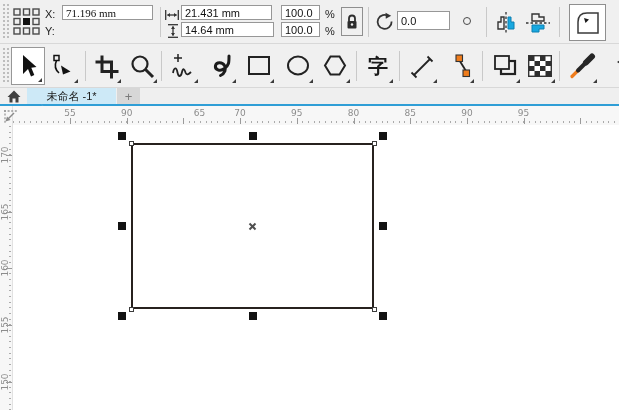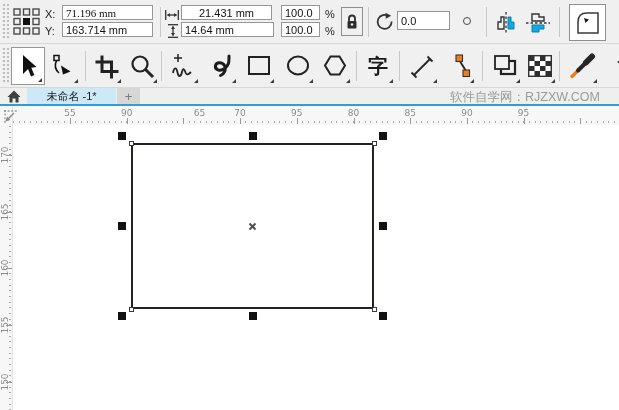--- a/index.html
+++ b/index.html
@@ -89,21 +89,20 @@
       <rect x="1" y="20" width="6" height="6"></rect>
         <rect x="10.5" y="20" width="6" height="6"></rect>
         <rect x="20" y="20" width="6" height="6"></rect>
     </g>
     <rect x="10" y="10" width="7" height="7" fill="#111"></rect>
   </svg>
 
   <span class="plabel" style="left:45px;top:8px">X:</span>
   <span class="plabel" style="left:45px;top:25px">Y:</span>
   <input class="pfield" style="left: 62px; top: 5px; width: 91px; font-family: Liberation Serif, serif;" value="71.196 mm">
-  <input class="pfield" style="left: 62px; top: 22px; width: 91px;" value="163.714 mm">
 
   <div class="vsep" style="left:160px"></div>
 
   <svg style="position:absolute;left:165px;top:10px" width="14" height="10" viewBox="0 0 14 10">
     <g stroke="#333" stroke-width="1.3">
         <line x1="0.7" y1="0" x2="0.7" y2="10"></line>
         <line x1="13.3" y1="0" x2="13.3" y2="10"></line>
         <line x1="2.5" y1="5" x2="11.5" y2="5"></line>
       </g>
     <polygon points="2,5 5,3 5,7" fill="#333"></polygon>
@@ -111,21 +110,21 @@
   </svg>
   <svg style="position:absolute;left:168px;top:24px" width="10" height="14" viewBox="0 0 10 14">
     <g stroke="#333" stroke-width="1.3">
         <line x1="0" y1="0.7" x2="10" y2="0.7"></line>
         <line x1="0" y1="13.3" x2="10" y2="13.3"></line>
         <line x1="5" y1="2.5" x2="5" y2="11.5"></line>
       </g>
     <polygon points="5,2 3,5 7,5" fill="#333"></polygon>
       <polygon points="5,12 3,9 7,9" fill="#333"></polygon>
   </svg>
-  <input class="pfield" style="left: 181px; top: 5px; width: 91px; text-align: center;" value="21.431 mm">
+  <input class="pfield" style="left: 181px; top: 5px; width: 91px;" value="21.431 mm">
   <input class="pfield" style="left: 181px; top: 22px; width: 93px;" value="14.64 mm">
 
   <input class="pfield" style="left: 281px; top: 5px; width: 39px;" value="100.0">
   <input class="pfield" style="left: 281px; top: 22px; width: 39px;" value="100.0">
   <span class="plabel" style="left:325px;top:8px">%</span>
   <span class="plabel" style="left:325px;top:25px">%</span>
 
   <div class="btn bordered" style="left:341px;top:7px;width:22px;height:29px">
     <svg width="14" height="17" viewBox="0 0 14 17">
       <path d="M4,8 V5.5 a3,3 0 0 1 6,0 V8" fill="none" stroke="#2d2d2d" stroke-width="1.8"></path>
@@ -315,21 +314,20 @@
     <svg width="14" height="13" viewBox="0 0 14 13">
       <path d="M7,0.5 L13.5,7 H11.5 V12.5 H8.5 V8.5 H5.5 V12.5 H2.5 V7 H0.5 Z" fill="#3f3f3f"></path>
     </svg>
   </div>
   <div id="doc-tab">
     <span>未命名 -1*</span>
   </div>
   <div id="new-tab">
     <span>+</span>
   </div>
-  <span id="brand">软件自学网：RJZXW.COM</span>
 </div>
 <div id="page-mark"></div>
 
 <div id="hruler">
   <div class="dots"></div>
 <span class="hnum" style="left: 57px;">55</span>
     <div class="htick" style="left: 57px;"></div>
     <span class="hnum" style="left: 113.7px;">90</span>
     <div class="htick" style="left: 113.7px;"></div>
     <span class="hnum" style="left: 170.4px; padding-left: 32px;">65</span>

